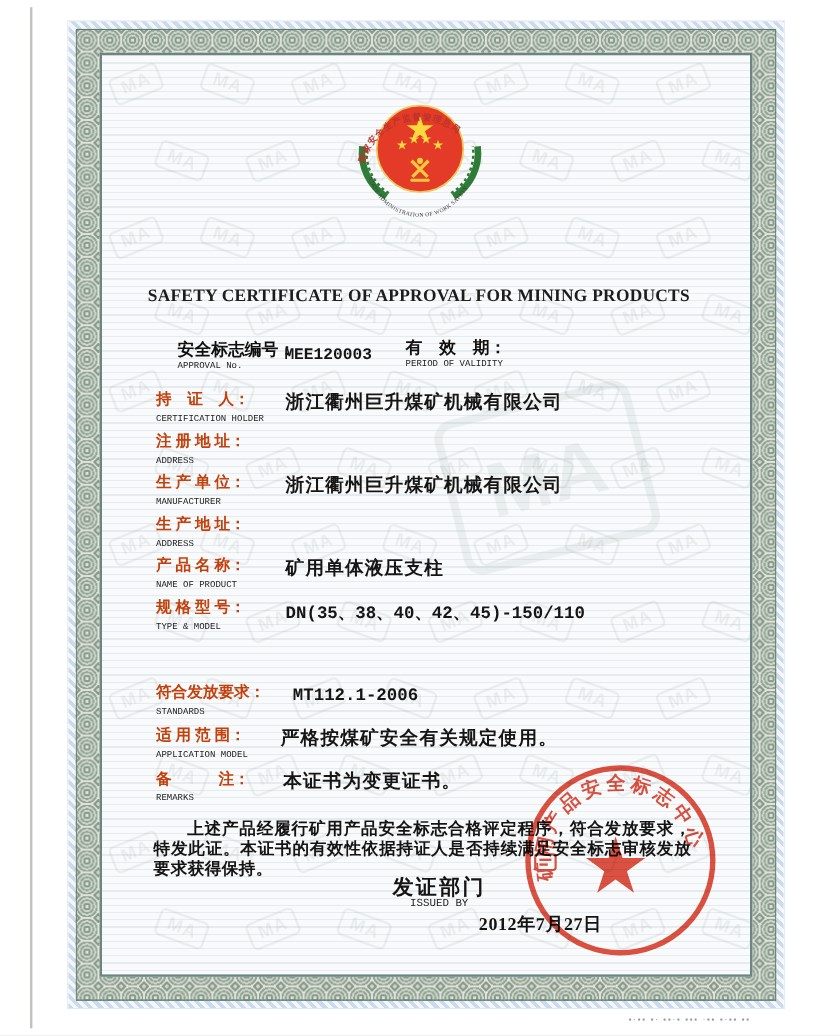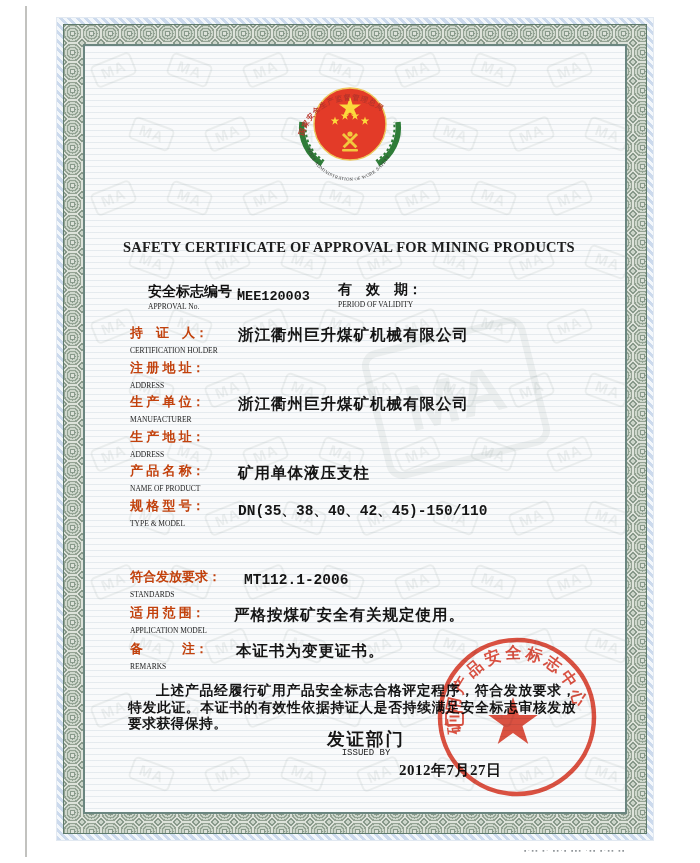--- a/index.html
+++ b/index.html
@@ -34,21 +34,21 @@
 
   
   .title{left:88px;top:192px;width:522px;text-align:center;font-size:35px;font-weight:bold;
     letter-spacing:6px;color:#1c1c1c;}
   .subtitle{left:88px;top:239px;width:522px;text-align:center;font-size:14.5px;font-weight:bold;
     color:#1d1d1d;letter-spacing:.2px;}
 
   
   .lab{font-size:13px;font-weight:bold;color:#c2410c;white-space:nowrap;}
   .lab-sm{font-size:14px;font-weight:bold;color:#101010;white-space:nowrap;}
-  .en{font-family:Liberation Serif, serif;font-size:7.5px;
+  .en{font-family:Liberation Mono, monospace;font-size:7.5px;
     color:#222;letter-spacing:0;white-space:nowrap;}
   .val-cjk{font-size:15.5px;font-weight:bold;color:#151515;letter-spacing:1px;white-space:nowrap;}
   .val-num{font-family:"Liberation Mono","DejaVu Sans Mono",monospace;font-size:13.5px;
     font-weight:bold;color:#151515;white-space:nowrap;}
 
   .statement{left:128px;top:683px;width:448px;font-size:13.8px;font-weight:600;color:#141414;
     line-height:16.5px;text-indent:28px;text-align:justify;letter-spacing:.4px;}
   .issued{left:310px;top:727px;width:112px;text-align:center;font-size:17.5px;font-weight:bold;color:#141414;letter-spacing:2px;}
   .issued-en{left:310px;top:748px;width:112px;text-align:center;font-family:"Liberation Mono","DejaVu Sans Mono",monospace;
     font-size:9px;color:#222;}

